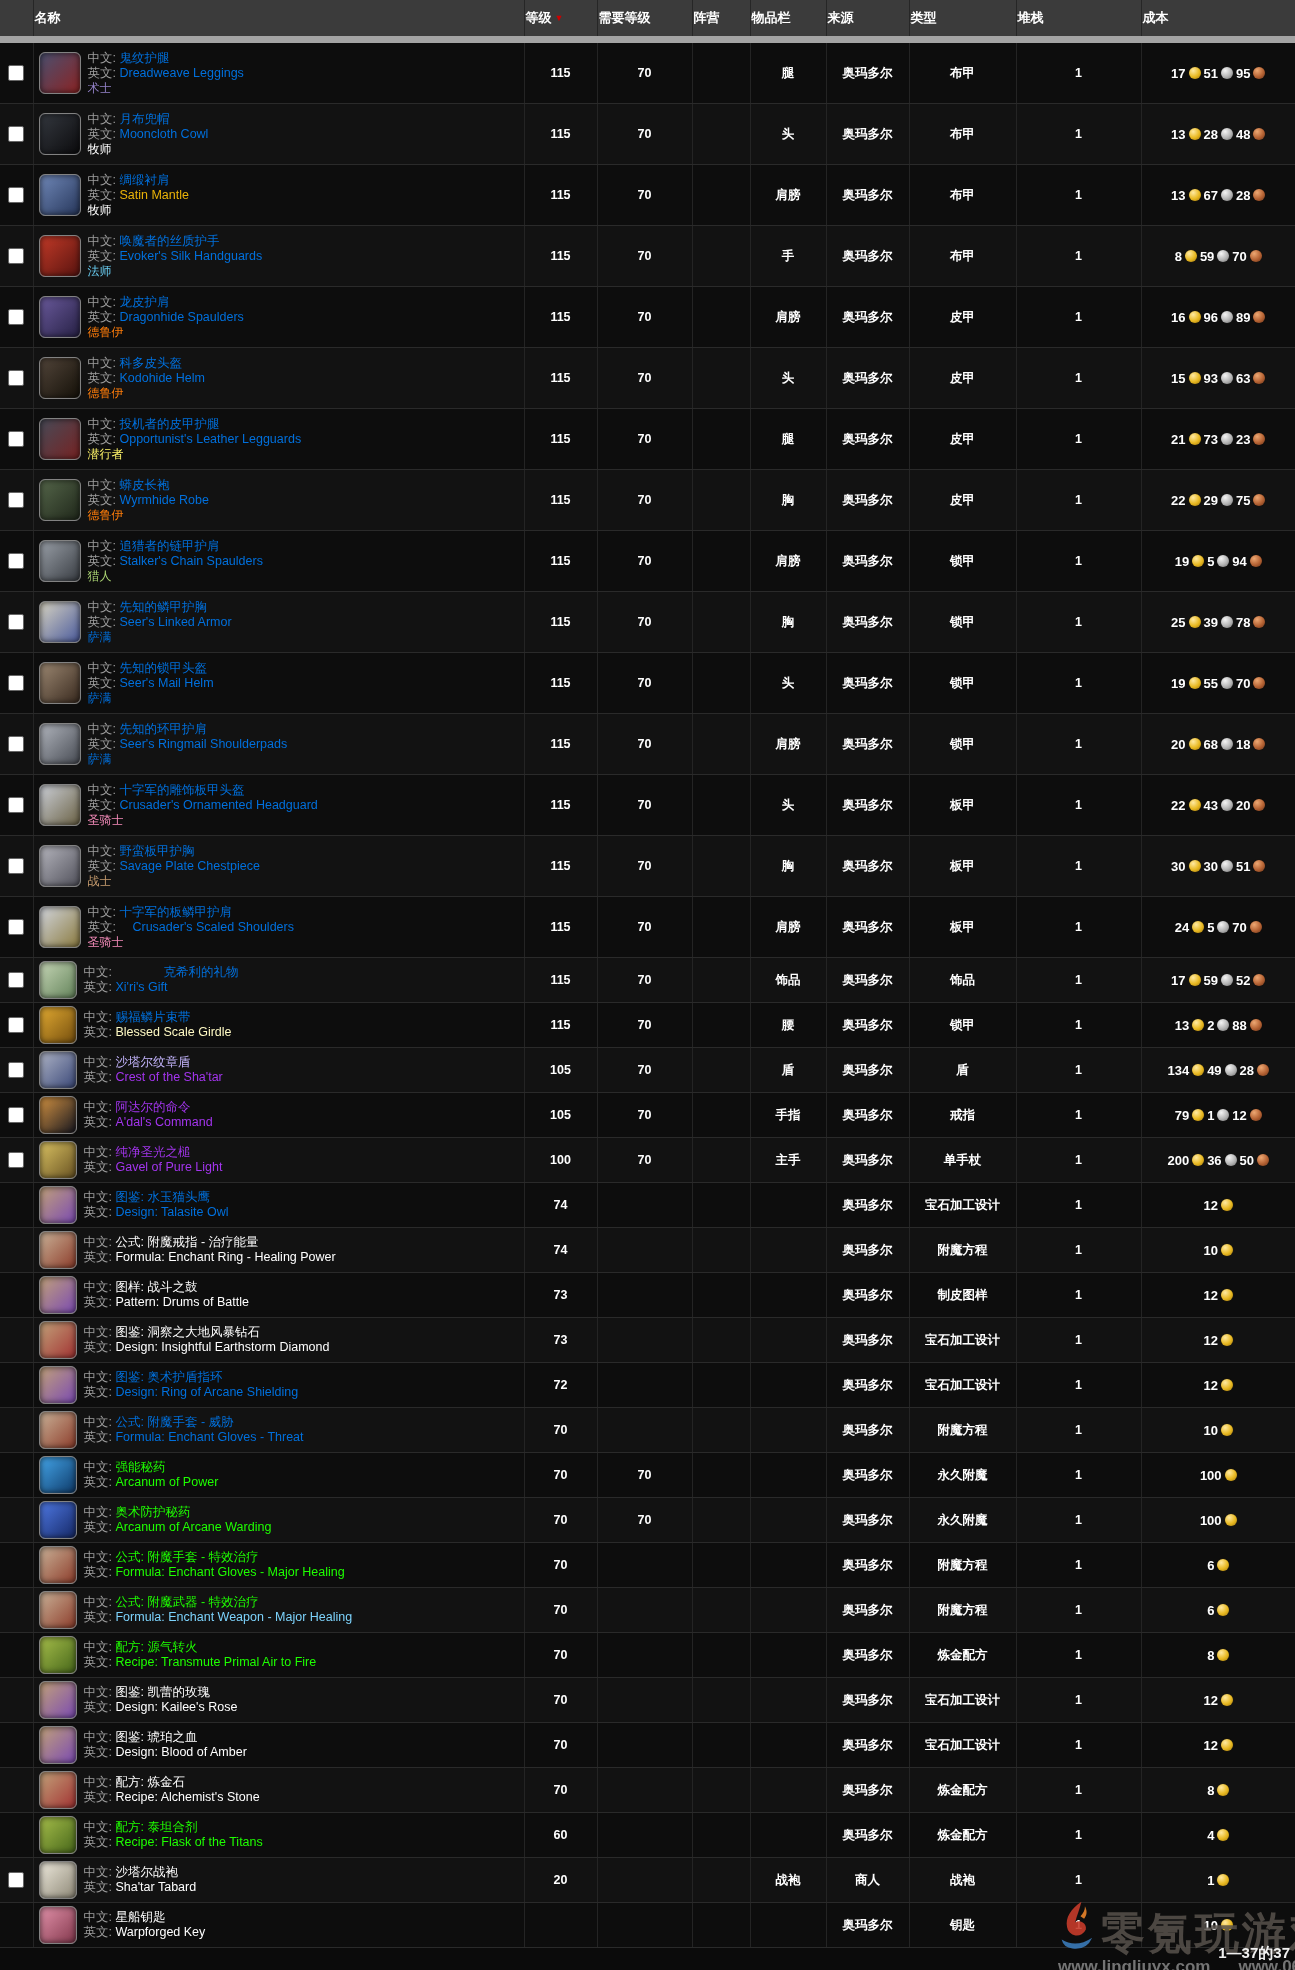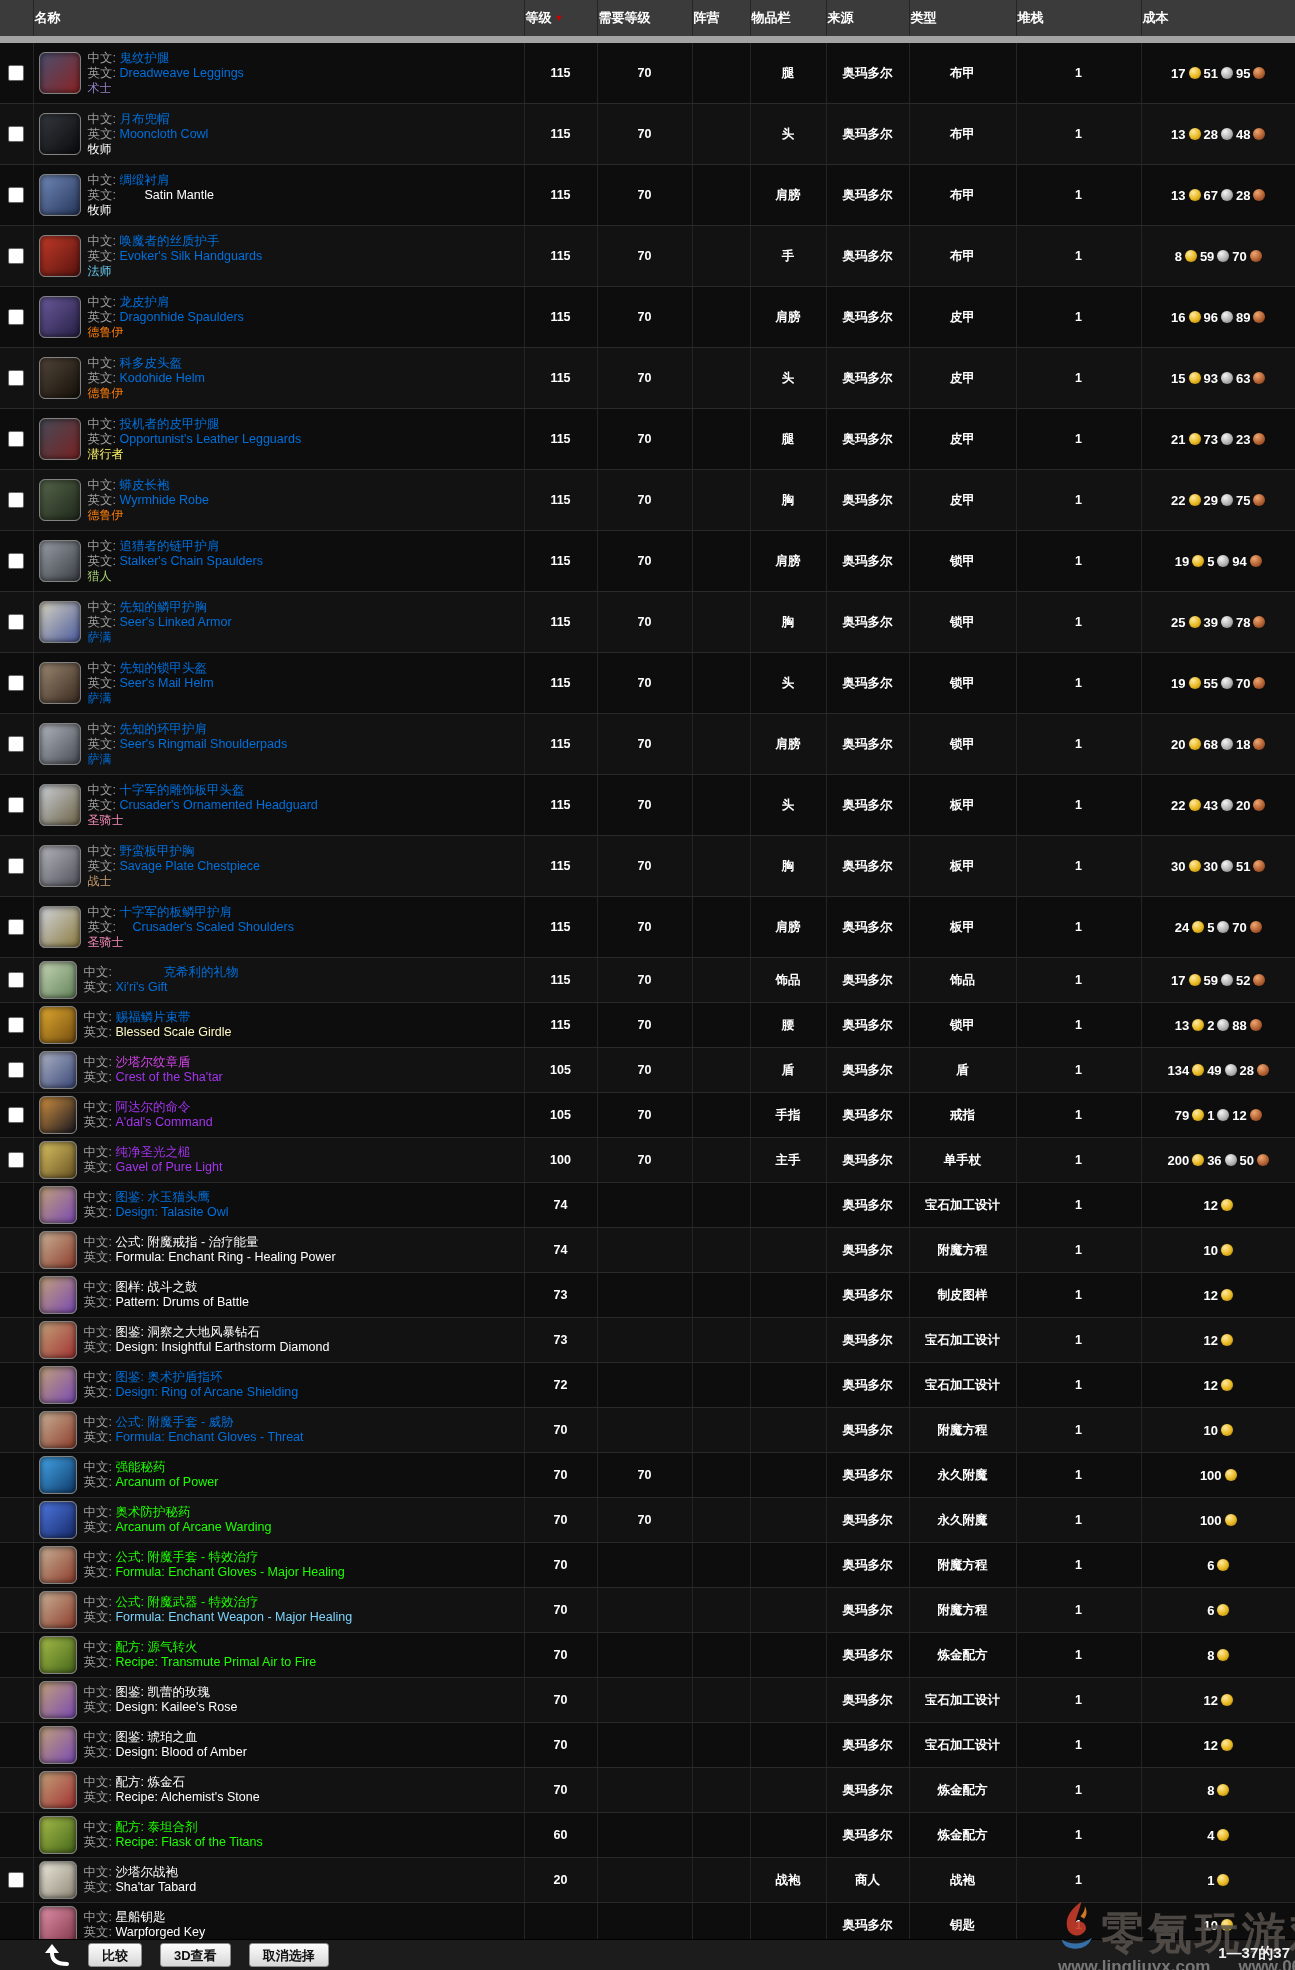--- a/index.html
+++ b/index.html
@@ -147,21 +147,21 @@
         </tr>
         <tr class="tall odd">
           <td>
             <div class="cb"></div>
           </td>
           <td>
             <div class="namecell">
               <span class="icon" style="background: linear-gradient(135deg, rgb(112, 136, 184) 0%, rgb(38, 54, 90) 100%);"></span>
               <div class="lines">
                 <div><span class="lbl">中文:</span> <a class="iname" style="color: rgb(0, 112, 221);">绸缎衬肩</a></div>
-                <div><span class="lbl">英文:</span> <a class="iname" style="color: #ffffff; margin-left: 25px;">Satin Mantle</a></div>
+                <div><span class="lbl">英文:</span> <a class="iname" style="color: #eab308;">Satin Mantle</a></div>
                 <div class="icls" style="color: rgb(255, 255, 255);">牧师</div>
               </div>
             </div>
           </td>
           <td>115</td>
           <td>70</td>
           <td></td>
           <td>肩膀</td>
           <td>奥玛多尔</td>
           <td>布甲</td>
@@ -624,21 +624,21 @@
           </td>
         </tr>
         <tr class="short even">
           <td>
             <div class="cb"></div>
           </td>
           <td>
             <div class="namecell">
               <span class="icon" style="background: linear-gradient(135deg, rgb(174, 180, 198) 0%, rgb(58, 72, 120) 100%);"></span>
               <div class="lines">
-                <div><span class="lbl">中文:</span> <a class="iname" style="color: #d946ef;">沙塔尔纹章盾</a></div>
+                <div><span class="lbl">中文:</span> <a class="iname" style="color: #c4b5fd;">沙塔尔纹章盾</a></div>
                 <div><span class="lbl">英文:</span> <a class="iname" style="color: rgb(163, 53, 238);">Crest of the Sha'tar</a></div>
               </div>
             </div>
           </td>
           <td>105</td>
           <td>70</td>
           <td></td>
           <td>盾</td>
           <td>奥玛多尔</td>
           <td>盾</td>
@@ -1139,31 +1139,20 @@
           <td>
             <div class="cost">
               <span>10</span>
               <span class="coin g"></span>
             </div>
           </td>
         </tr>
       </tbody>
   </table>
 
-  <div class="footer">
-    <span class="backarrow">
-      <svg width="26" height="24" viewBox="0 0 26 24">
-        <path d="M23 21 C12 21 8 17 8 10" fill="none" stroke="#fff" stroke-width="4" stroke-linecap="round"></path>
-        <path d="M8 1 L1 10 L15 10 Z" fill="#fff"></path>
-      </svg>
-    </span>
-    <button class="btn">比较</button>
-    <button class="btn">3D查看</button>
-    <button class="btn">取消选择</button>
-  </div>
 
   <div class="pagination">1—37的37</div>
 
   <div class="watermark">
     <div class="wm-top">
       <span>
         <svg width="36" height="52" viewBox="0 0 40 58">
           <path d="M26 2 C14 10 8 20 10 30 a11 11 0 0 0 21 3 a8 8 0 0 0 -12 -8 c2 -8 5 -14 7 -23 z" fill="#c63b2a" opacity="0.9"></path>
           <path d="M30 7 c3 6 2 10 -1 14 l-4 -3 c3 -3 5 -6 5 -11 z" fill="#e8832a" opacity="0.9"></path>
           <path d="M4 44 q16 10 34 -2 q-6 14 -22 12 q-10 -1 -12 -10 z" fill="#3a7ab8" opacity="0.9"></path>

